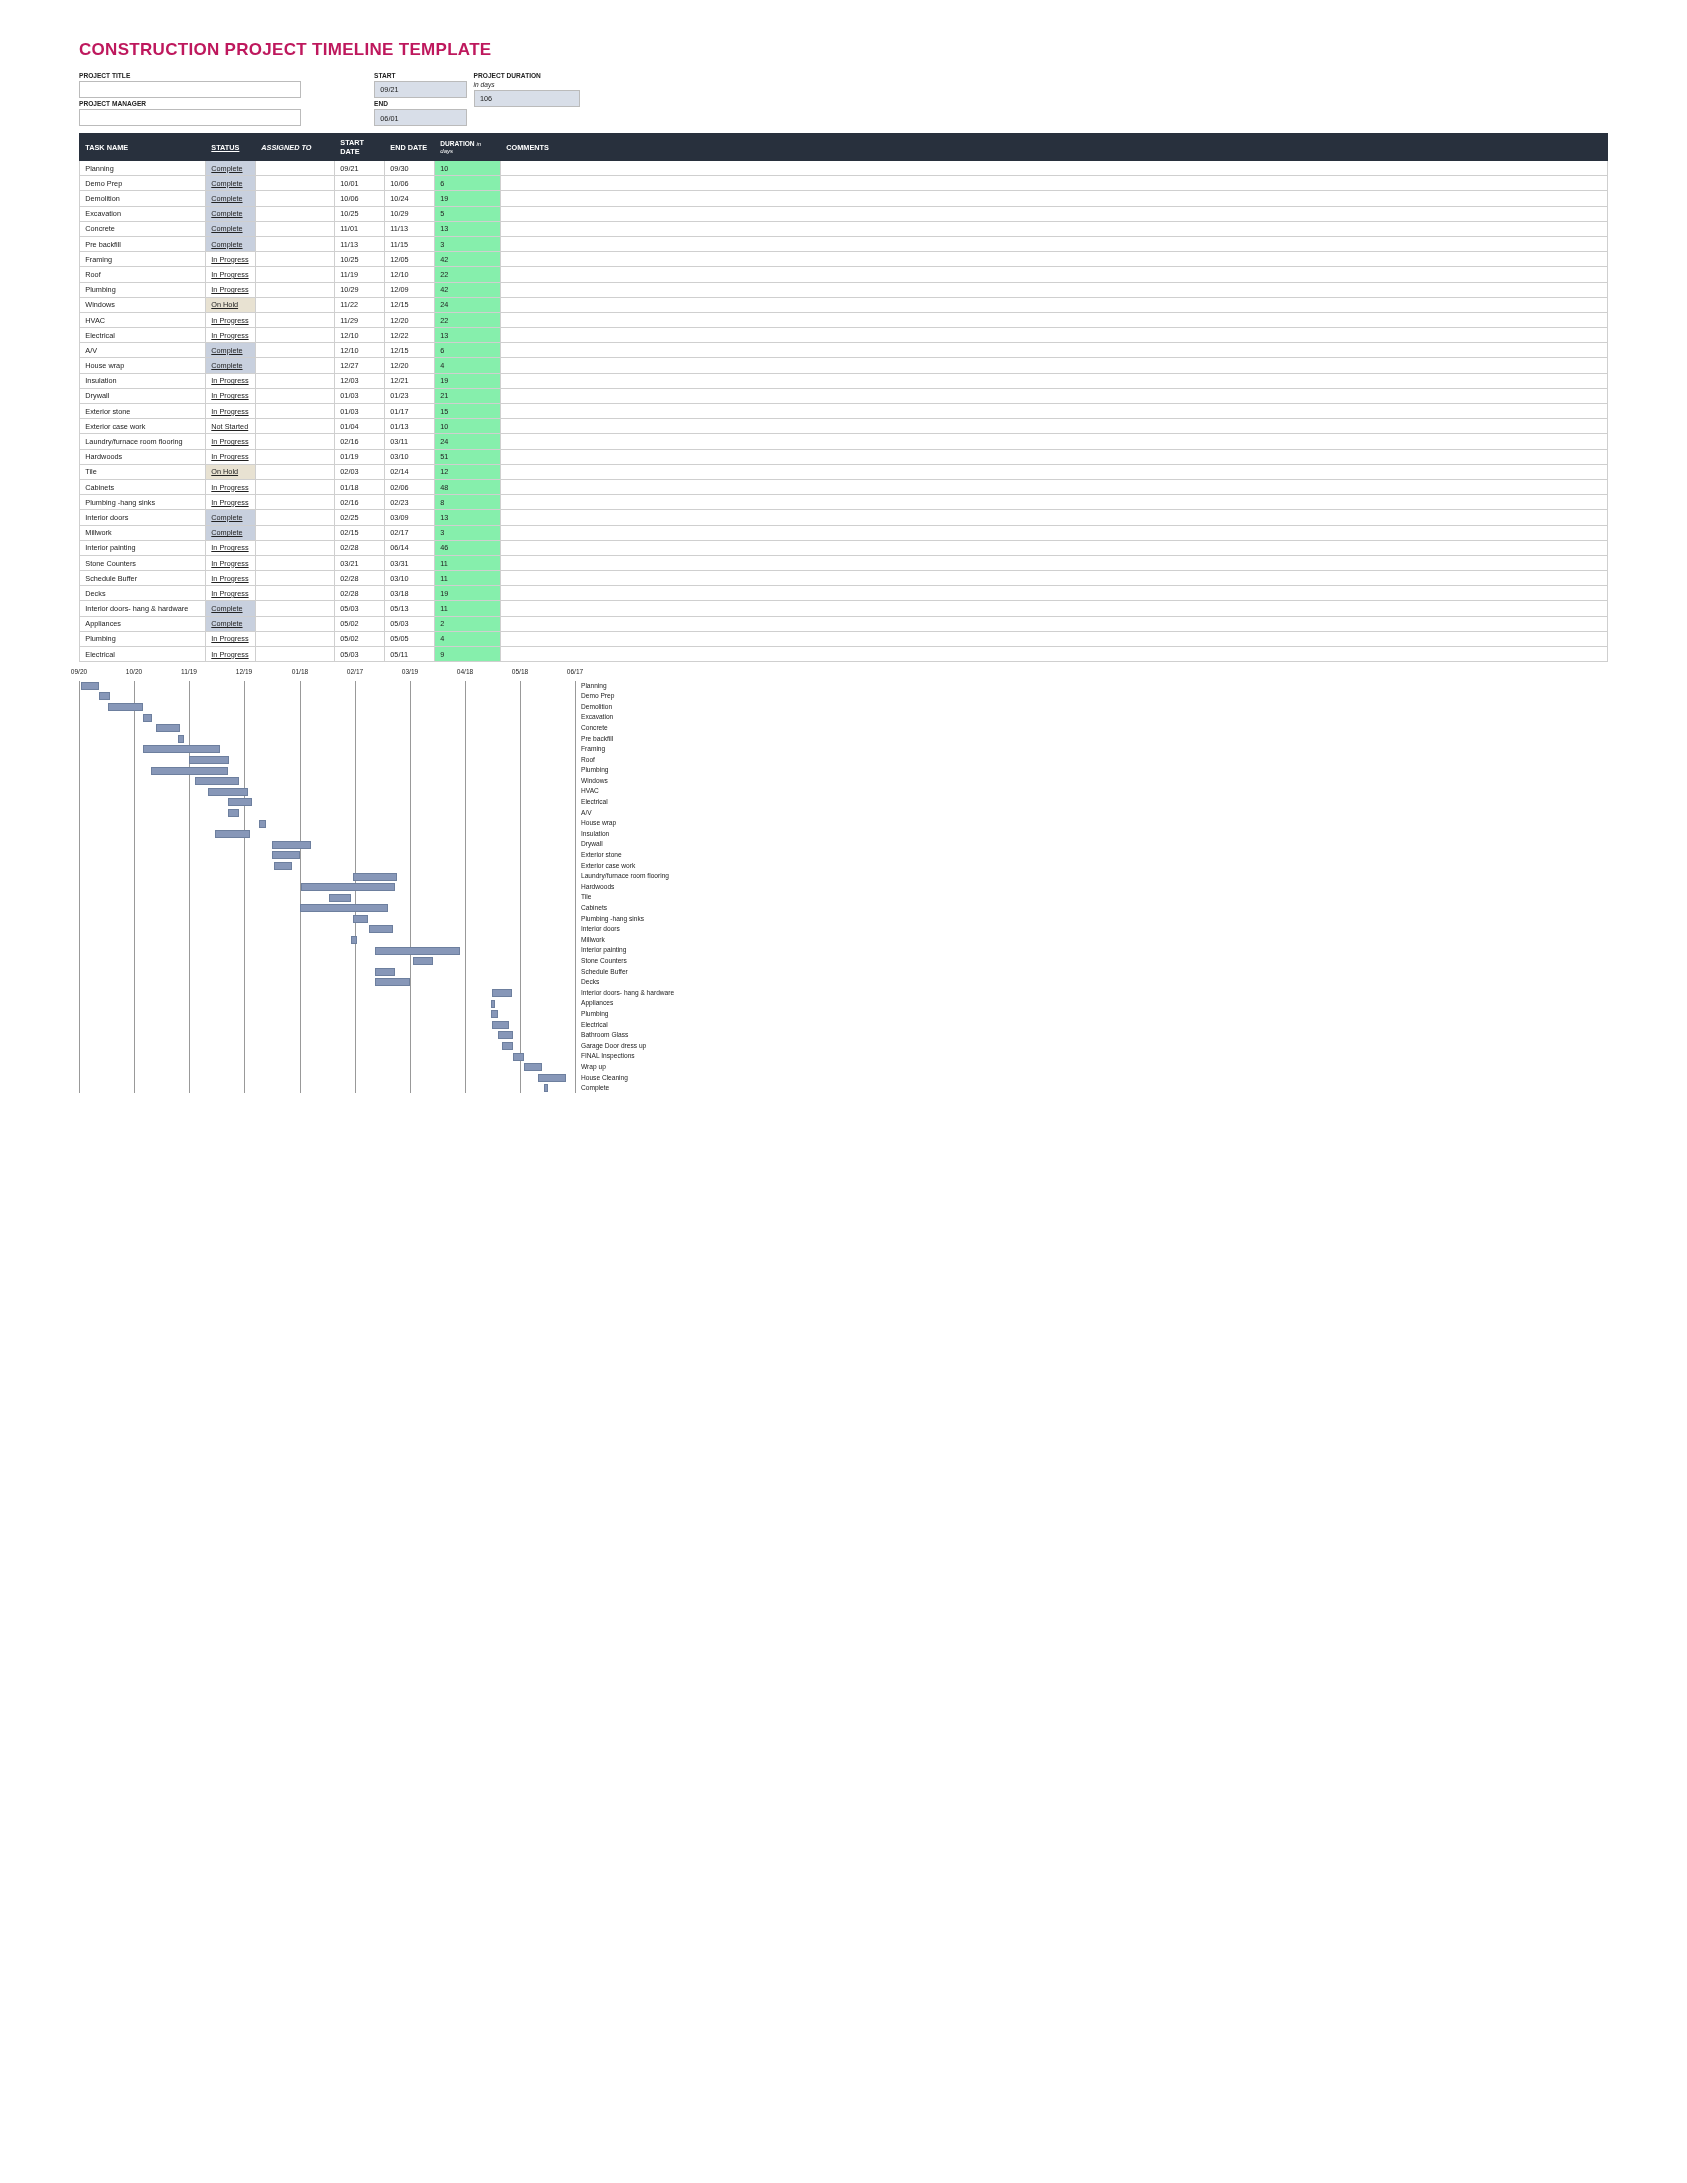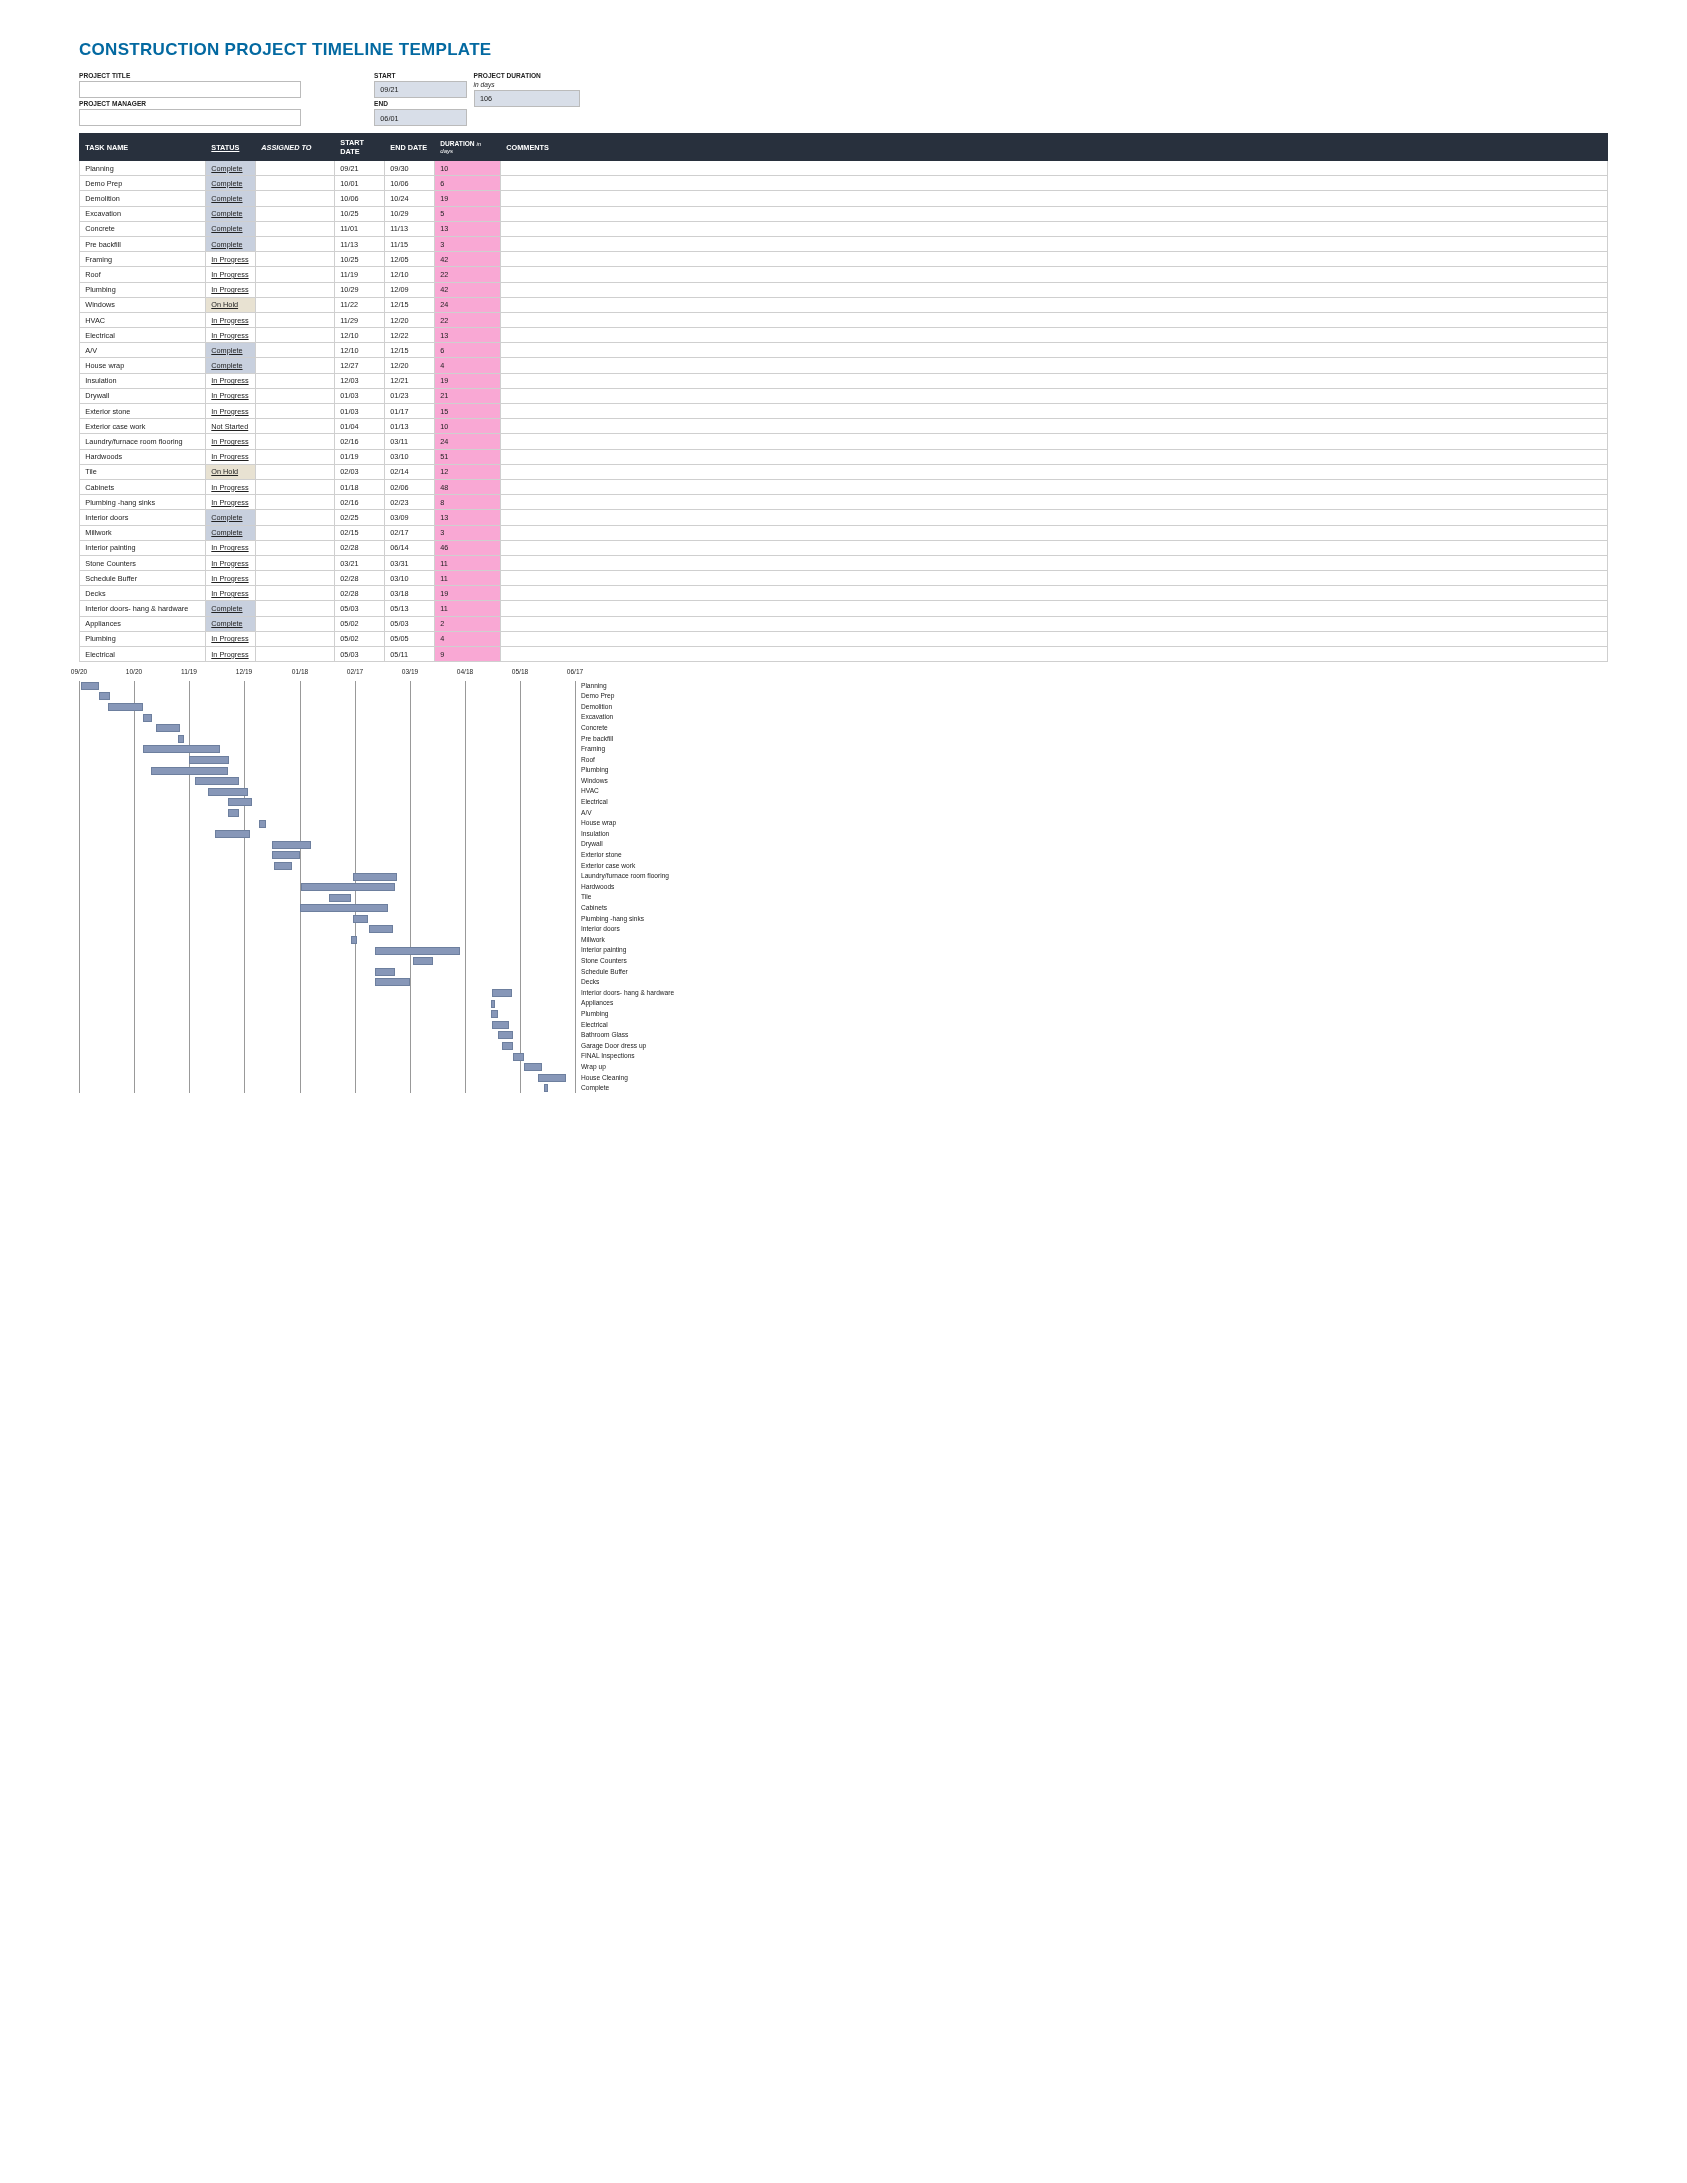--- a/index.html
+++ b/index.html
@@ -7,21 +7,21 @@
     font-family: Arial, Helvetica, sans-serif;
     background: #fff;
     padding: 40px 79px;
     font-size: 7.3px;
     color: #222;
     width: 1687px;
   }
   .title {
     font-size: 17px;
     font-weight: bold;
-    color: #0369a1;
+    color: #be185d;
     letter-spacing: 0.3px;
     margin-bottom: 10.6px;
   }
   .meta-grid {
     display: flex;
     gap: 0;
     margin-bottom: 6.6px;
   }
   .meta-col {
     display: flex;
@@ -69,21 +69,21 @@
     border: 0.7px solid #cfcfcf;
     padding: 2.6px 5.3px;
     height: 14.6px;
     vertical-align: middle;
   }
   .col-name { width: 126px; }
   .col-status { width: 50px; text-align: left; text-decoration: underline; }
   .col-assigned { width: 79px; font-style: italic; }
   .col-start { width: 50px; }
   .col-end { width: 50px; }
-  .col-dur { width: 66px; background: #f9a8d4; }
+  .col-dur { width: 66px; background: #86efac; }
   .col-comments { width: auto; }
 
   td.status-complete { background: #c8d0de; }
   td.status-onhold { background: #e8e2d2; }
 
   
   .gantt-wrap {
     margin-top: 5.3px;
     position: relative;
     width: 100%;

